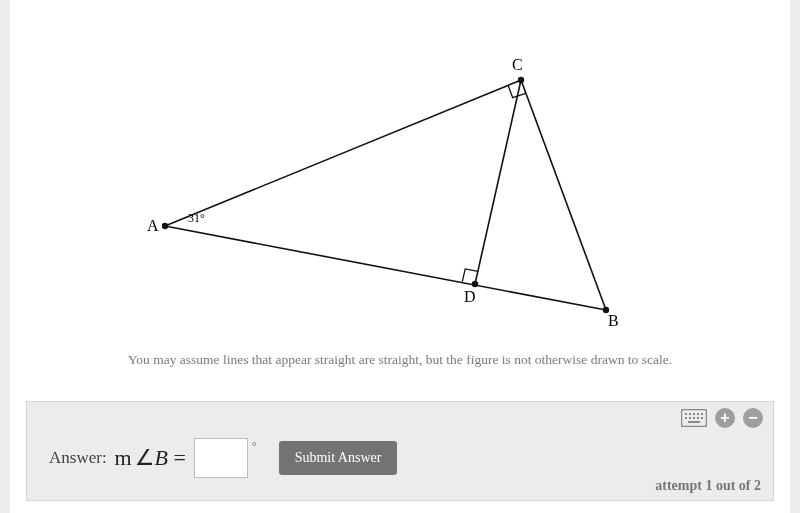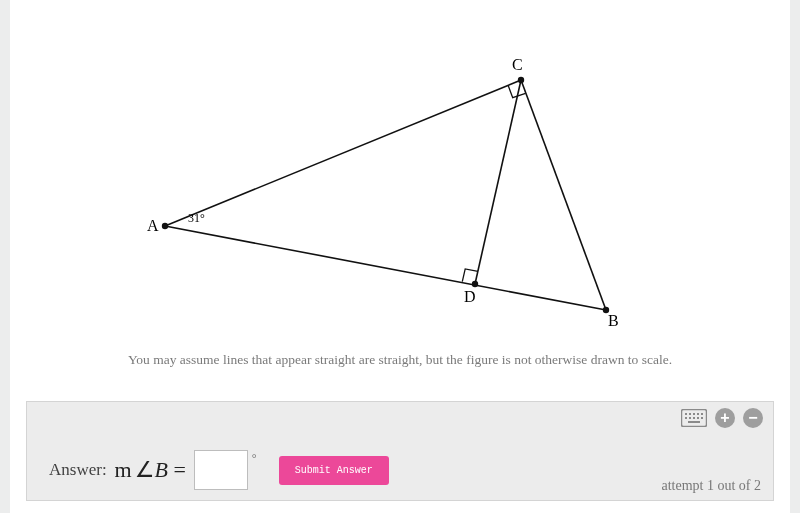--- a/index.html
+++ b/index.html
@@ -71,21 +71,20 @@
     cursor: pointer;
   }
   .keyboard-icon svg { display: block; }
   .answer-row {
     position: absolute;
     left: 22px;
     top: 36px;
     display: flex;
     align-items: center;
     gap: 8px;
-    margin-top: 12px;
   }
   .answer-label {
     font-size: 17px;
     color: #424242;
     font-family: Georgia, serif;
   }
   .math {
     font-family: Liberation Serif, serif;
     font-size: 22px;
     white-space: nowrap;
@@ -104,36 +103,37 @@
   }
   .deg-sup {
     font-size: 12px;
     color: #777;
     vertical-align: top;
     position: relative;
     top: -12px;
     left: -4px;
   }
   .submit-btn {
-    background: #ec4899;
+    background: #737373;
     color: #fff;
     border: none;
     padding: 9px 16px;
-    font-size: 10px;
-    font-family: Liberation Mono, monospace;
+    font-size: 14px;
+    font-family: Liberation Serif, serif;
     border-radius: 3px;
     cursor: pointer;
     margin-left: 10px;
   }
   .attempt {
     position: absolute;
     right: 12px;
     bottom: 6px;
     font-size: 14px;
     color: #777;
+    font-weight: bold;
   }
   svg text.vlabel { font-family: Georgia, serif; font-size: 16px; }
   svg text.angle { font-family: Georgia, serif; font-size: 12px; }
 </style>
 </head>
 <body>
 
 <div class="page">
   <div class="content">
 

